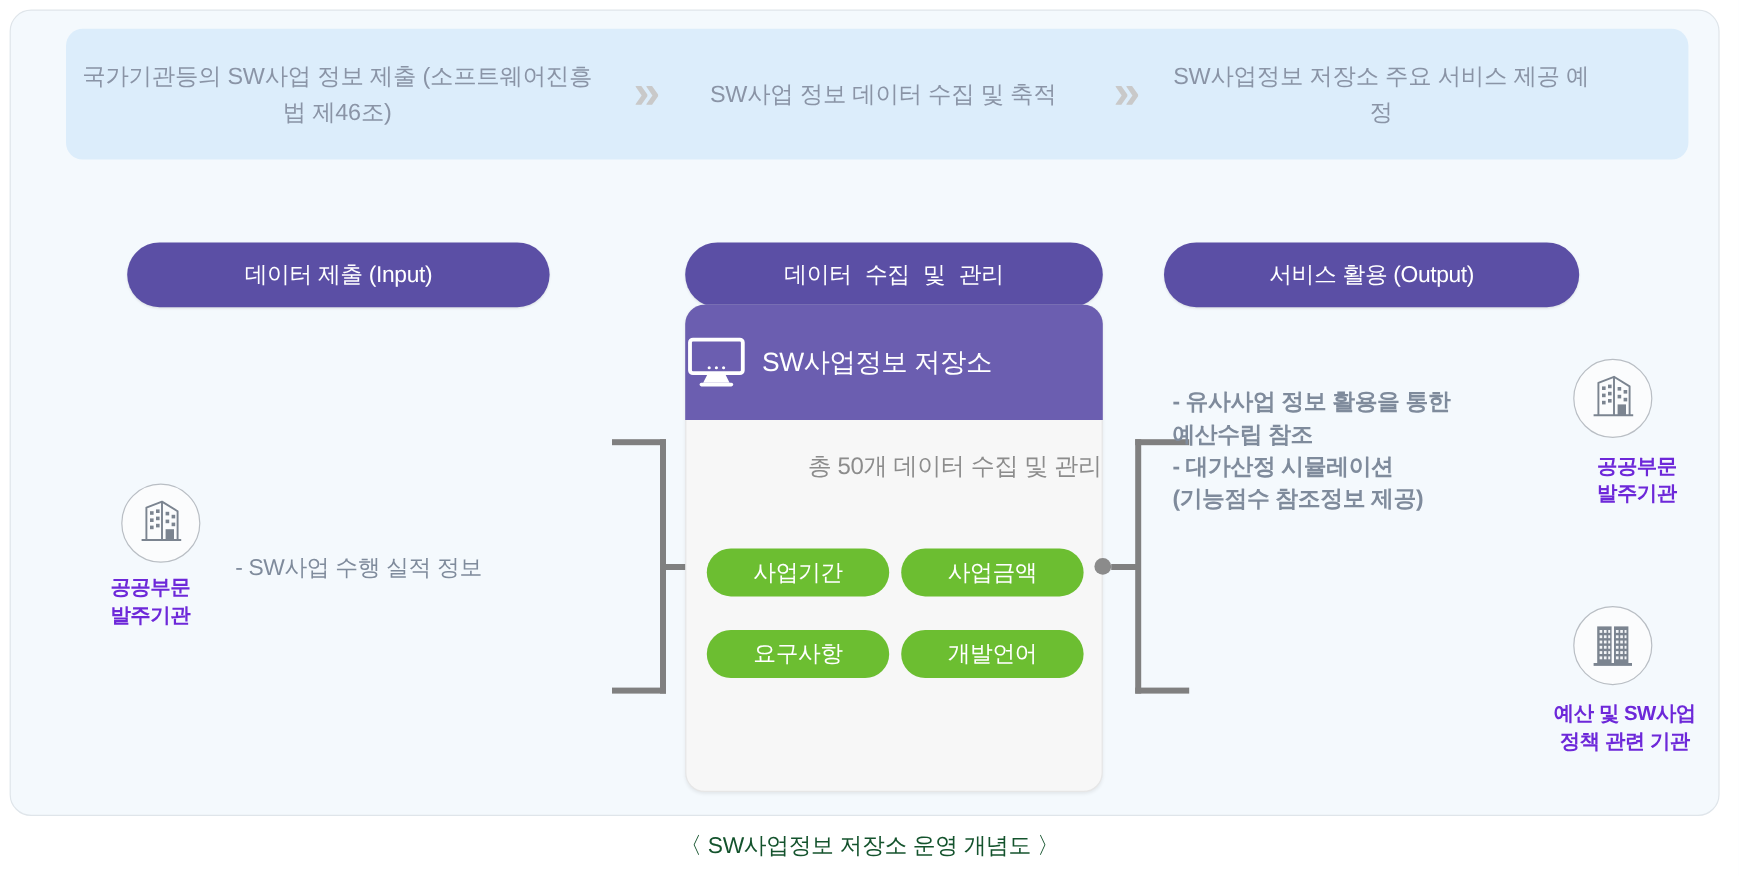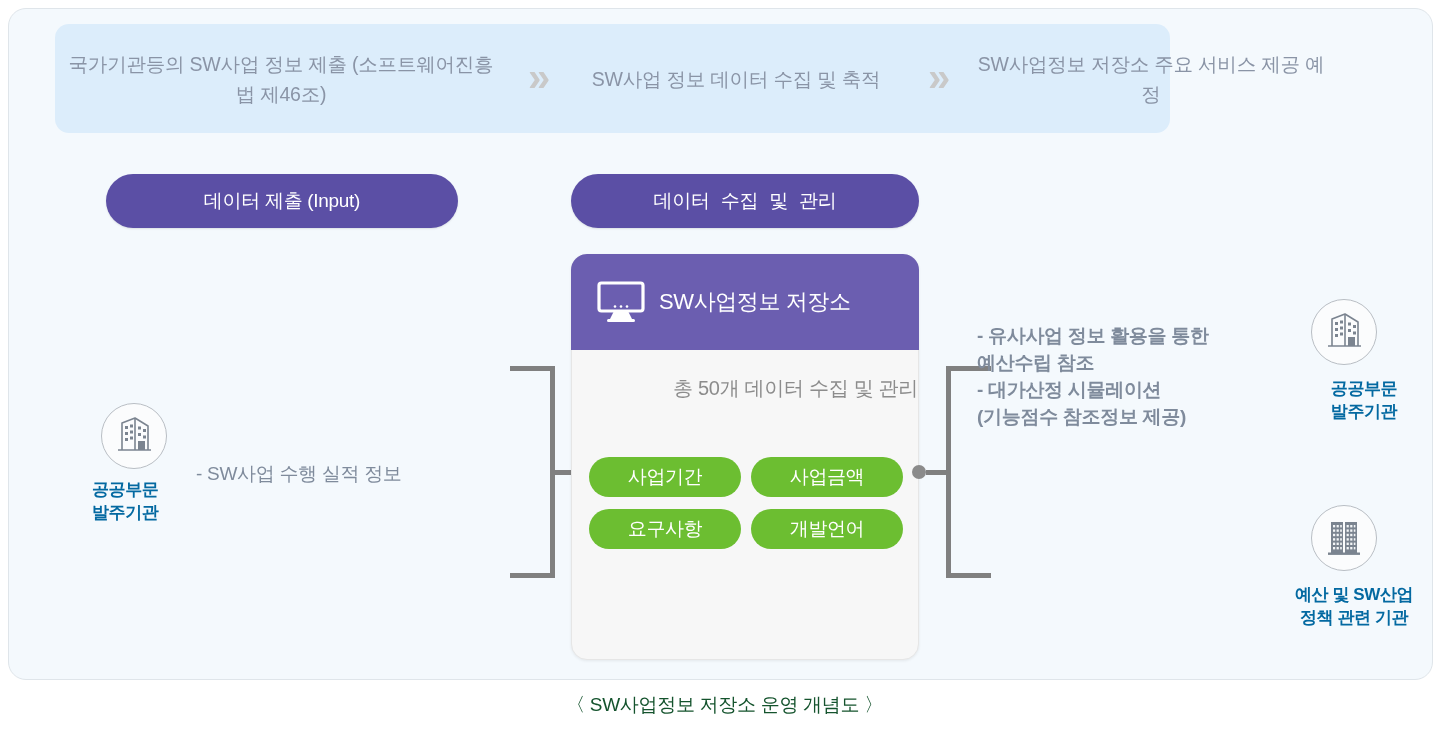--- a/index.html
+++ b/index.html
@@ -16,21 +16,21 @@
   .frame{
     position:absolute;left:8px;top:8px;width:1425px;height:672px;
     background:#f4f9fd;
     border:1px solid #dfe5ea;
     border-radius:18px;
     box-sizing:border-box;
   }
 
   
   .banner{
-    position:absolute;left:55px;top:24px;width:1115px;height:109px;
+    position:absolute;left:55px;top:24px;width:1352px;height:109px;
     background:#dcedfb;
     border-radius:14px;
     box-sizing:border-box;
     text-decoration:underline;
   }
   .banner-row{
     position:absolute;left:0;top:0;width:100%;height:100%;
     display:flex;align-items:center;
   }
   .bn-cell{
@@ -59,55 +59,55 @@
   
   .pill{
     position:absolute;height:54px;
     background:#5b4fa5;
     border-radius:27px;
     color:#ffffff;
     font-size:19px;
     letter-spacing:-0.3px;
     display:flex;align-items:center;justify-content:center;
     box-shadow:0 1px 2px rgba(0,0,0,.10);
+    margin-top:28px;
   }
   .pill.p1{left:106px;top:174px;width:352px;}
   .pill.p2{left:571px;top:174px;width:348px;font-family:Liberation Mono, monospace;}
   .pill.p3{left:970px;top:174px;width:346px;}
 
   
   .card{
     position:absolute;left:571px;top:254px;width:348px;height:406px;
     background:#f7f7f7;
     border:1px solid #e6e6e6;
     border-radius:16px;
     box-sizing:border-box;
     box-shadow:0 1px 3px rgba(0,0,0,.07);
   }
   .card-head{
     position:absolute;left:-1px;top:-1px;width:348px;height:96px;
     background:#6b5eb0;
     border-radius:16px 16px 0 0;
     display:flex;align-items:center;
     box-sizing:border-box;
-    padding-left:24px;
   }
   .monitor{
     width:52px;height:44px;position:relative;flex:0 0 auto;margin-right:12px;
   }
   .card-head-title{
     color:#ffffff;font-size:22px;letter-spacing:-0.4px;
   }
   .card-sub{
     position:absolute;left:0;top:120px;width:100%;
     text-align:right;color:#8c8c8c;font-size:20px;letter-spacing:-0.3px;
   }
   .tags{
     position:absolute;left:14px;top:202px;width:320px;
-    display:flex;flex-wrap:wrap;gap:12px 10px;
+    display:flex;flex-wrap:wrap;gap:28px 10px;
     justify-content:center;
   }
   .tag{
     width:152px;height:40px;border-radius:20px;
     background:#6cbe31;color:#ffffff;
     font-size:19px;letter-spacing:-0.4px;
     display:flex;align-items:center;justify-content:center;
   }
 
   
@@ -132,21 +132,21 @@
   .rb .dot{left:-6px;top:99px;}
 
   
   .orgicon{
     position:absolute;width:66px;height:66px;border-radius:50%;
     border:1.5px solid #b9bec4;
     background:#fbfcfd;
     box-sizing:border-box;
   }
   .orglabel{
-    position:absolute;color:#0369a1;font-size:17px;line-height:23px;
+    position:absolute;color:#6d28d9;font-size:17px;line-height:23px;
     letter-spacing:-0.4px;font-weight:bold;
   }
 
   
   .txt{
     position:absolute;color:#7f8b9c;font-size:19px;line-height:27px;
     letter-spacing:-0.3px;white-space:pre-line;
   }
 
   
@@ -170,20 +170,21 @@
       <div class="bn-cell c2">SW사업 정보 데이터
 수집 및 축적</div>
       <div class="bn-arrow">»</div>
       <div class="bn-cell c3">SW사업정보 저장소
 주요 서비스 제공 예정</div>
     </div>
   </div>
 
   <div class="pill p1">데이터 제출 (Input)</div>
   <div class="pill p2">데이터 수집 및 관리</div>
+  <div class="pill p3">서비스 활용 (Output)</div>
 
   <div class="orgicon" style="left:101px;top:403px;">
     <svg width="64" height="64" viewBox="0 0 64 64" aria-hidden="true">
       <g fill="none" stroke="#7b8490" stroke-width="1.6" stroke-linejoin="round">
         <path d="M20 46V19l13-5 13 8v24"></path>
         <path d="M33 14v32"></path>
         <path d="M16 46h33"></path>
       </g>
       <g fill="#7b8490">
         <rect x="23" y="22" width="3" height="3"></rect>
@@ -315,18 +316,18 @@
         <rect x="34.6" y="36.6" width="2.2" height="2.4"></rect>
           <rect x="38.2" y="36.6" width="2.2" height="2.4"></rect>
           <rect x="41.8" y="36.6" width="1.6" height="2.4"></rect>
         <rect x="34.6" y="41" width="2.2" height="2.4"></rect>
           <rect x="38.2" y="41" width="2.2" height="2.4"></rect>
           <rect x="41.8" y="41" width="1.6" height="2.4"></rect>
       </g>
       <rect x="16" y="46.5" width="32" height="2.4" fill="#7b8490"></rect>
     </svg>
   </div>
-  <div class="orglabel" style="left:1266px;top:583px;width:176px;white-space:pre-line;text-align:center;">예산 및 SW산업
+  <div class="orglabel" style="left:1266px;top:583px;width:176px;white-space:pre-line;text-align:center;">예산 및 SW사업
 정책 관련 기관</div>
 
   <div class="caption">〈 SW사업정보 저장소 운영 개념도 〉</div>
 
 </div>
 
 </body></html>

